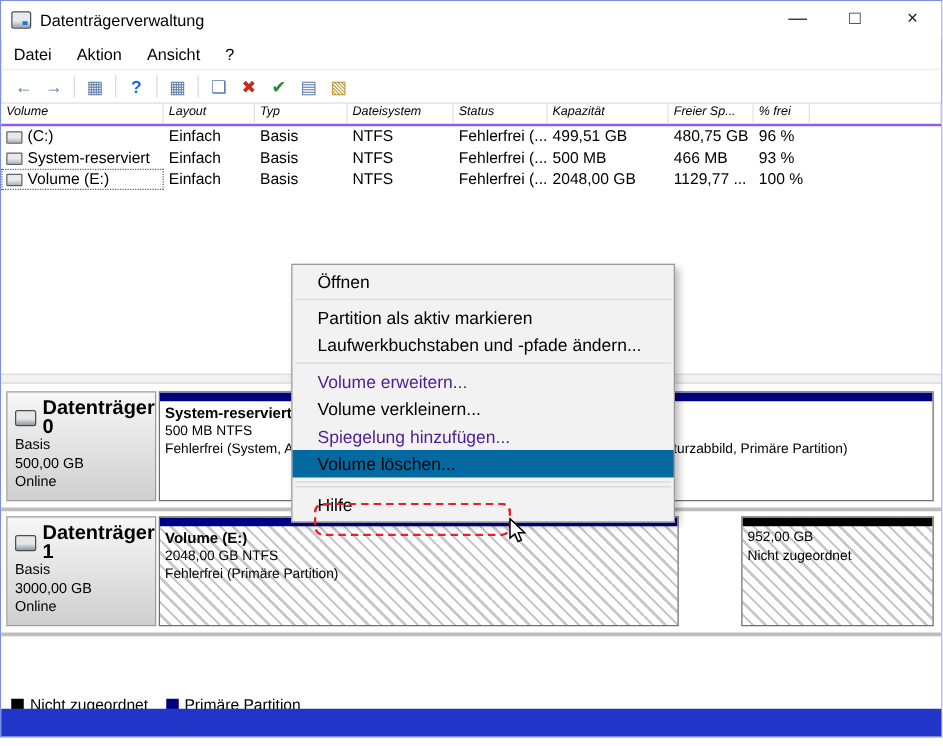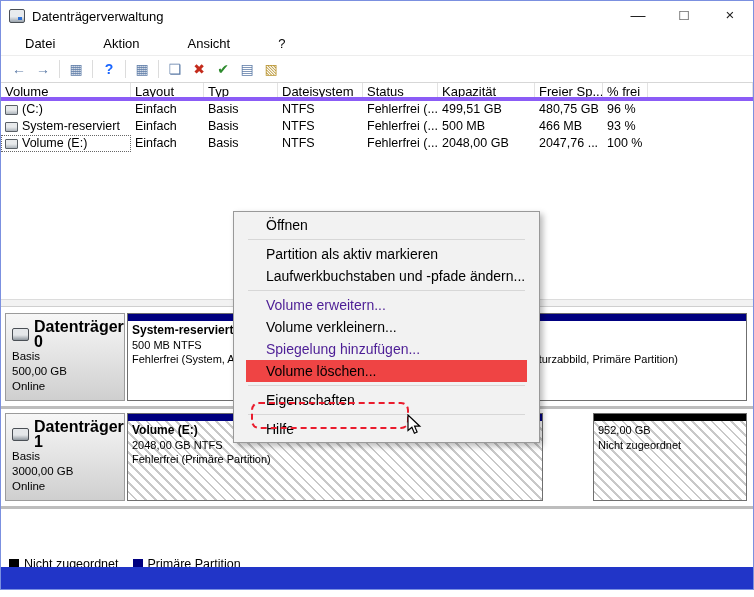--- a/index.html
+++ b/index.html
@@ -15,36 +15,36 @@
   .titlebar { height:30px; display:flex; align-items:center; padding-left:8px; background:#fff; }
   .app-ico { width:16px; height:14px; border:1px solid #4a4f55; border-radius:2px;
     background:linear-gradient(#e8ebee 55%, #9aa3ad); position:relative; flex:0 0 auto; }
   .app-ico::after { content:""; position:absolute; right:2px; bottom:2px; width:4px; height:3px; background:#2d6fd3; }
   .titlebar .title { margin-left:7px; font-size:13px; }
   .wctrls { margin-left:auto; display:flex; height:30px; }
   .wbtn { width:46px; height:30px; line-height:28px; text-align:center; font-size:15px; color:#222; }
 
   
   .menubar { height:24px; display:flex; align-items:center; font-size:13px; }
-  .mitem { padding:3px 24px; }
+  .mitem { padding:3px 10px; }
 
   
   .toolbar { height:28px; display:flex; align-items:center; padding-left:6px;
     border-top:1px solid #ededed; border-bottom:1px solid #d7d7d7; }
   .tico { width:24px; height:22px; display:flex; align-items:center; justify-content:center;
     font-size:14px; color:#5b7aa6; }
   .tsep { width:1px; height:18px; background:#dcdcdc; margin:0 4px; }
   .tico.blue { color:#1a66ff; font-weight:bold; }
   .tico.red  { color:#c42b1c; }
   .tico.green{ color:#2e8b2e; }
   .tico.gold { color:#b8932f; }
 
   
   .listpane { height:216px; background:#fff; }
-  .lhead { display:flex; height:18px; border-bottom:4px solid #8b5cf6; font-size:13px; }
+  .lhead { display:flex; height:18px; border-bottom:2px solid #8b5cf6; font-size:10px;font-style:italic; }
   .hcell { padding:1px 4px; border-right:1px solid #e3e3e3; white-space:nowrap; overflow:hidden; }
   .c0{width:130px}.c1{width:73px}.c2{width:74px}.c3{width:85px}.c4{width:75px}
   .c5{width:97px}.c6{width:68px}.c7{width:45px}.cf{flex:1}
   .lrow { display:flex; height:17px; font-size:12.5px; align-items:center; }
   .cell { padding:0 4px; white-space:nowrap; overflow:hidden; height:17px; line-height:17px; }
   .volcell { display:flex; align-items:center; gap:4px; }
   .drv-ico { width:13px; height:10px; border:1px solid #5a6066; border-radius:1px;
     background:linear-gradient(#e8eaec 50%, #aeb5bc); flex:0 0 auto; }
   .focusrect { outline:1px dotted #666; outline-offset:-1px; }
 
@@ -79,24 +79,24 @@
   .litem { display:flex; align-items:center; gap:5px; margin-right:6px; }
   .sq { width:10px; height:10px; flex:0 0 auto; }
   .sq-black { background:#000000; }
   .sq-navy  { background:#000080; }
 
   
   .desktop-strip { position:absolute; left:0; right:0; bottom:0; height:22px; background:#2135c8; }
 
   
   .ctxmenu { position:absolute; left:232px; top:210px; width:307px; background:#f2f2f2;
-    border:1px solid #999; box-shadow:3px 3px 6px rgba(0,0,0,.28); padding:2px 12px; z-index:10; font-size:14px; }
+    border:1px solid #999; box-shadow:3px 3px 6px rgba(0,0,0,.28); padding:2px 0; z-index:10; font-size:14px; }
   .citem { height:22px; line-height:22px; padding-left:20px; white-space:nowrap; overflow:hidden; }
   .citem.disabled { color:#4c1d95; }
-  .citem.highlight { background:#ef4444; }
+  .citem.highlight { background:#0369a1; }
   .csep { height:1px; background:#d7d7d7; margin:3px 2px; }
   .annotation { position:absolute; left:17px; top:190px; width:158px; height:27px;
     border:2px dashed #ea1c2d; border-radius:8px; z-index:11; }
 
   
   .cursor { position:absolute; left:406px; top:413px; z-index:12; }
 </style>
 </head>
 <body>
 
@@ -180,21 +180,21 @@
     <div class="lrow">
       <div class="cell c0 volcell focusrect">
         <span class="drv-ico"></span>
         <span>Volume (E:)</span>
       </div>
       <div class="cell c1">Einfach</div>
       <div class="cell c2">Basis</div>
       <div class="cell c3">NTFS</div>
       <div class="cell c4">Fehlerfrei (...</div>
       <div class="cell c5">2048,00 GB</div>
-      <div class="cell c6">2047,76 ...</div>
+      <div class="cell c6">1129,77 ...</div>
       <div class="cell c7">100 %</div>
     </div>
   </div>
 
   <div class="splitbar"></div>
 
   <div class="graphpane">
 
     <div class="diskrow">
       <div class="diskinfo">
@@ -277,21 +277,20 @@
     <div class="citem">Öffnen</div>
     <div class="csep"></div>
     <div class="citem">Partition als aktiv markieren</div>
     <div class="citem">Laufwerkbuchstaben und -pfade ändern...</div>
     <div class="csep"></div>
     <div class="citem disabled">Volume erweitern...</div>
     <div class="citem">Volume verkleinern...</div>
     <div class="citem disabled">Spiegelung hinzufügen...</div>
     <div class="citem highlight">Volume löschen...</div>
     <div class="csep"></div>
-    <div class="citem">Eigenschaften</div>
     <div class="csep"></div>
     <div class="citem">Hilfe</div>
     <div class="annotation"></div>
   </div>
 
   <svg class="cursor" width="15" height="21" viewBox="0 0 15 21">
     <path d="M1 1 L1 16.5 L4.9 13.2 L7.4 19.2 L10.1 18.0 L7.6 12.2 L12.8 12.2 Z" fill="#ffffff" stroke="#000000" stroke-width="1.2"></path>
   </svg>
 
 </div>

